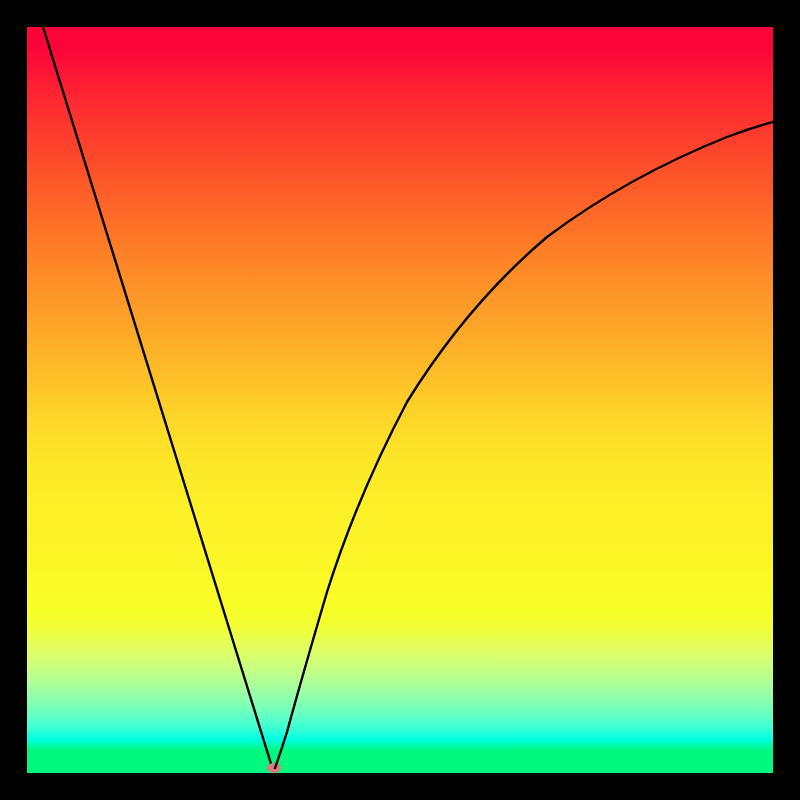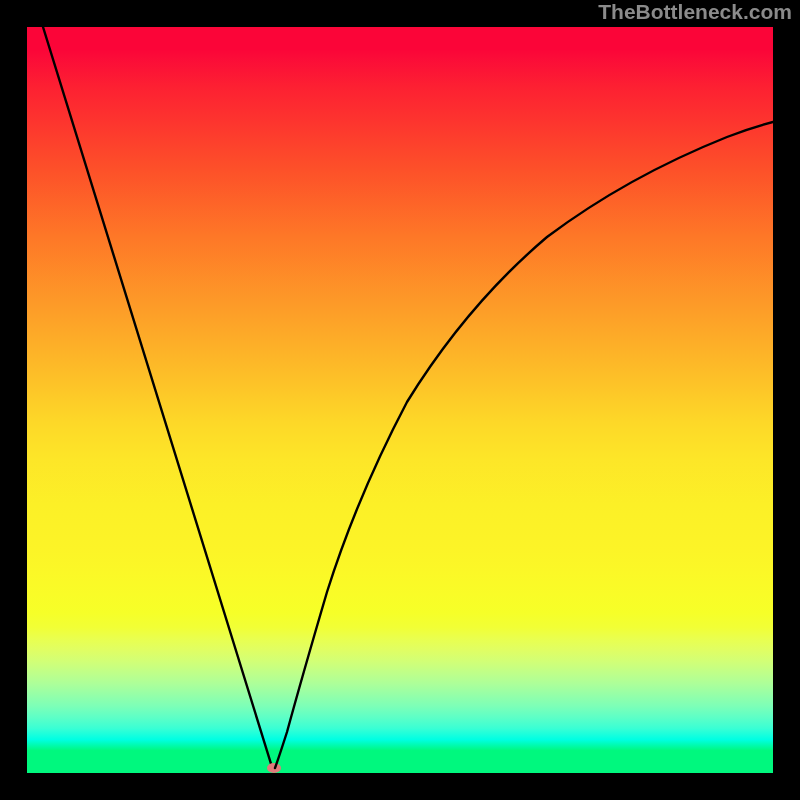--- a/index.html
+++ b/index.html
@@ -86,14 +86,13 @@
 
       <path d="M 248 741
                Q 252 730 260 705
                Q 275 650 300 565
                Q 330 470 380 375
                Q 440 278 520 210
                Q 600 150 700 110
                Q 723 101 746 95" stroke="#000000" stroke-width="2.4" fill="none" stroke-linecap="round"></path>
     </svg>
   </div>
-  <div class="watermark">TheBottleneck.com</div>
 </div>
 
 </body></html>

